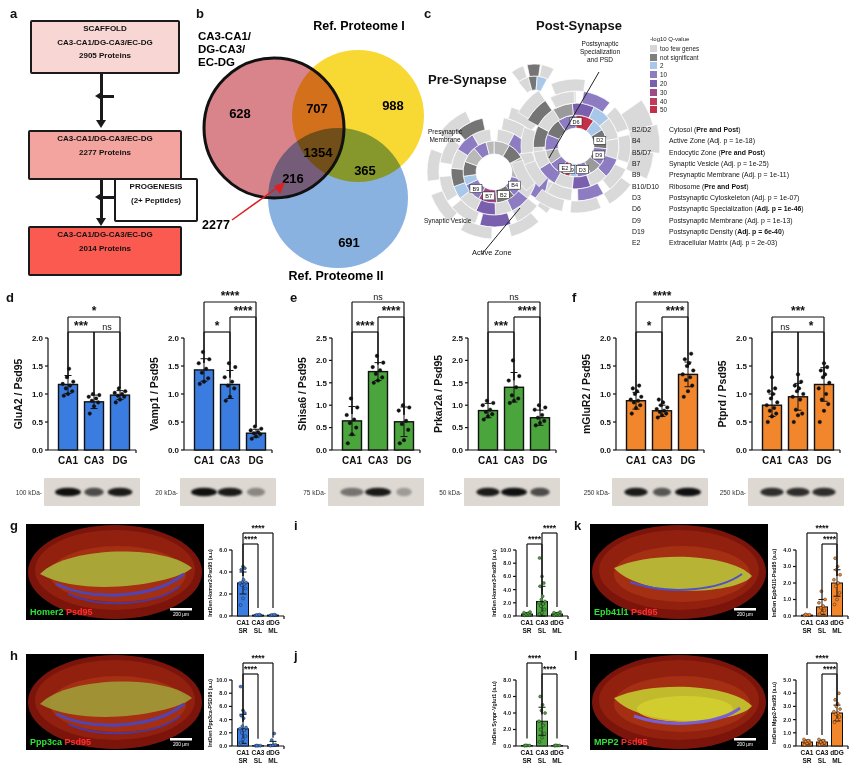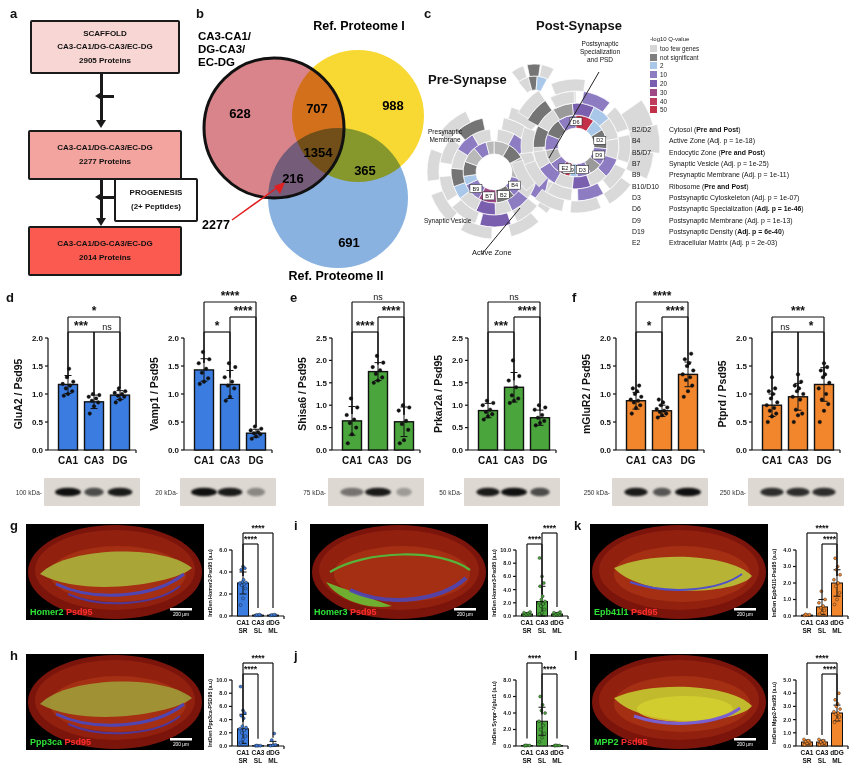--- a/index.html
+++ b/index.html
@@ -1,19 +1,19 @@
 <!DOCTYPE html>
 <html><head>
 <meta charset="utf-8">
 <style>
   html,body{margin:0;padding:0;background:#fff;font-family:"Liberation Sans","DejaVu Sans",sans-serif;}
   #fig{position:relative;width:852px;height:778px;background:#fff;overflow:hidden;}
   .pl{position:absolute;font-weight:bold;font-size:13px;color:#111;}
   
-  .pa-box{position:absolute;border:2px solid #1a1a1a;border-radius:2px;display:flex;flex-direction:column;justify-content:center;text-align:center;font-weight:bold;font-size:8px;line-height:1.7;color:#111;}
+  .pa-box{position:absolute;border:2px solid #1a1a1a;border-radius:2px;display:flex;flex-direction:column;text-align:center;font-weight:bold;font-size:8px;line-height:1.7;color:#111;}
   .b1{background:#f8d6d4;} .b2{background:#f3a49f;} .b3{background:#fa5a50;} .bw{background:#fff;}
   .vline{position:absolute;width:2.5px;background:#1a1a1a;}
   .hline{position:absolute;height:2.5px;background:#1a1a1a;}
   .tri-down{position:absolute;width:0;height:0;border-left:5px solid transparent;border-right:5px solid transparent;border-top:8px solid #1a1a1a;}
   .tri-left{position:absolute;width:0;height:0;border-top:5px solid transparent;border-bottom:5px solid transparent;border-right:8px solid #1a1a1a;}
   
   .cann{position:absolute;color:#111;}
   .ctitle{font-weight:bold;font-size:13px;}
   .csmall{font-size:6.5px;line-height:1.25;}
   #legend{position:absolute;font-size:6.3px;color:#222;}
@@ -808,34 +808,20 @@
         <ellipse cx="89" cy="46" rx="80" ry="40" fill="#97220f" opacity="0.85"></ellipse>
         <ellipse cx="92" cy="50" rx="68" ry="28" fill="#b03a17" opacity="0.6"></ellipse>
         <path d="M14,50 C40,22 138,20 166,44 C148,60 58,74 14,50 Z" fill="#9fae3e" opacity="0.78"></path>
         <path d="M30,60 C68,78 128,74 158,50" stroke="#4848c4" stroke-width="3" fill="none" opacity="0.9"></path>
         <path d="M42,70 C78,86 132,80 154,62" stroke="#3e3ebc" stroke-width="2" fill="none" opacity="0.8"></path>
         <rect x="144" y="84" width="22" height="2.5" fill="#fff"></rect>
         <text x="155" y="92" font-size="4.8" text-anchor="middle" fill="#fff">200 μm</text>
       </svg>
       <div class="stains"><span class="g">Ppp3ca</span><span class="r"> Psd95</span></div>
     </div>
-  <div class="micro" style="left:310px;top:524px;width:178px;height:96px">
-      <svg width="178" height="96" class="mimg">
-        <rect x="0" y="0" width="178" height="96" fill="#000"></rect>
-        <ellipse cx="89" cy="48" rx="87" ry="47" fill="#7b150c"></ellipse>
-        <ellipse cx="89" cy="46" rx="80" ry="40" fill="#97220f" opacity="0.85"></ellipse>
-        <ellipse cx="92" cy="50" rx="68" ry="28" fill="#b03a17" opacity="0.6"></ellipse>
-        <path d="M20,48 C55,26 130,24 160,46" stroke="#57b33a" stroke-width="2.2" fill="none"></path>
-        <path d="M16,58 C28,76 58,86 82,82 C60,74 32,64 16,58 Z" fill="#6cbe35" opacity="0.9"></path>
-        <path d="M40,66 C80,84 132,76 156,54" stroke="#4646c0" stroke-width="4" fill="none" opacity="0.85"></path>
-        <rect x="144" y="84" width="22" height="2.5" fill="#fff"></rect>
-        <text x="155" y="92" font-size="4.8" text-anchor="middle" fill="#fff">200 μm</text>
-      </svg>
-      <div class="stains"><span class="g">Homer3</span><span class="r"> Psd95</span></div>
-    </div>
   <div class="micro" style="left:590px;top:524px;width:178px;height:96px">
       <svg width="178" height="96" class="mimg">
         <rect x="0" y="0" width="178" height="96" fill="#000"></rect>
         <ellipse cx="89" cy="48" rx="87" ry="47" fill="#7b150c"></ellipse>
         <ellipse cx="89" cy="46" rx="80" ry="40" fill="#97220f" opacity="0.85"></ellipse>
         <ellipse cx="92" cy="50" rx="68" ry="28" fill="#b03a17" opacity="0.6"></ellipse>
         <path d="M24,44 C62,26 142,30 162,52 C148,70 54,76 24,44 Z" fill="#b7ba37" opacity="0.95"></path>
         <path d="M40,58 C80,72 130,66 152,50" stroke="#5050c8" stroke-width="2" fill="none"></path>
         <rect x="144" y="84" width="22" height="2.5" fill="#fff"></rect>
         <text x="155" y="92" font-size="4.8" text-anchor="middle" fill="#fff">200 μm</text>

